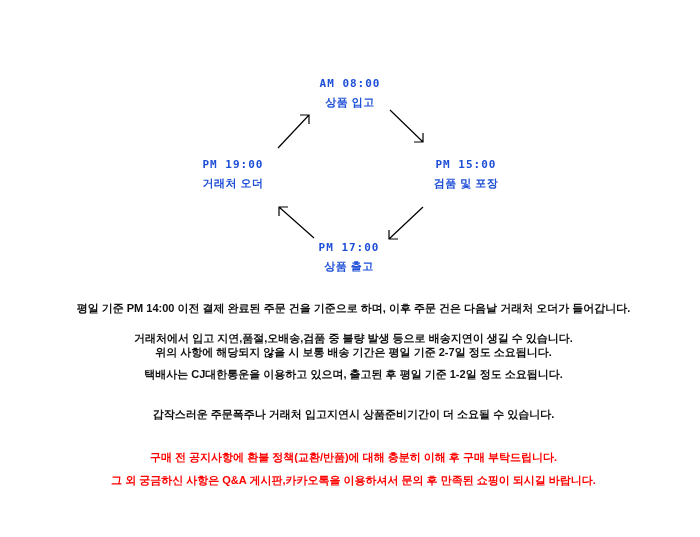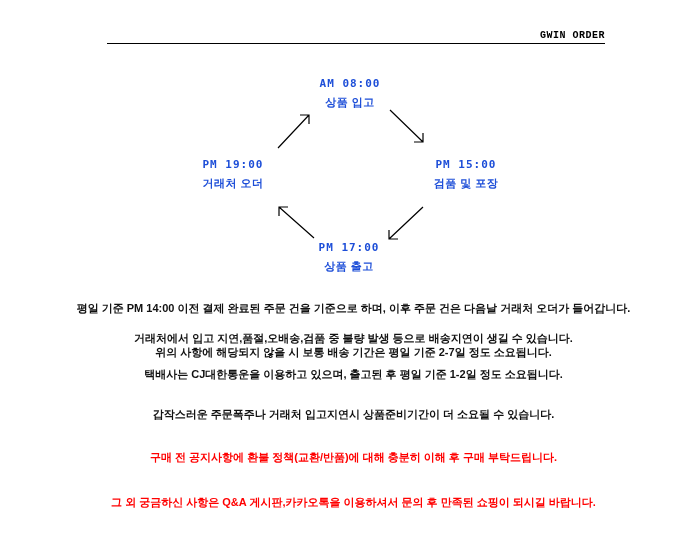--- a/index.html
+++ b/index.html
@@ -62,31 +62,28 @@
     color: #111111;
     letter-spacing: 0px;
     white-space: nowrap;
   }
   .note-1 { top: 301px; }
   .note-2 { top: 331px; }
   .note-3 { top: 345px; }
   .note-4 { top: 367px; }
   .note-5 { top: 407px; }
   .warn-1 { top: 450px; }
-  .warn-2 { top: 495px; }
+  .warn-2 { top: 473px; }
   .warn { color: #ff0000; }
 </style>
 </head>
 <body>
 
 <div class="page">
 
-  <div class="header-rule">
-    <span class="brand">GWIN ORDER</span>
-  </div>
 
   <div class="diagram">
     <svg class="arrows" width="700" height="300" viewBox="0 0 700 300">
       <g stroke="#000000" stroke-width="1.2" fill="none">
         <path d="M278 148 L309 115 M300 115 L309 115 L309 124"></path>
         <path d="M390 110 L423 142 M414 142 L423 142 L423 133"></path>
         <path d="M423 207 L389 239 M398 239 L389 239 L389 230"></path>
         <path d="M314 238 L279 207 M288 207 L279 207 L279 216"></path>
       </g>
     </svg>

